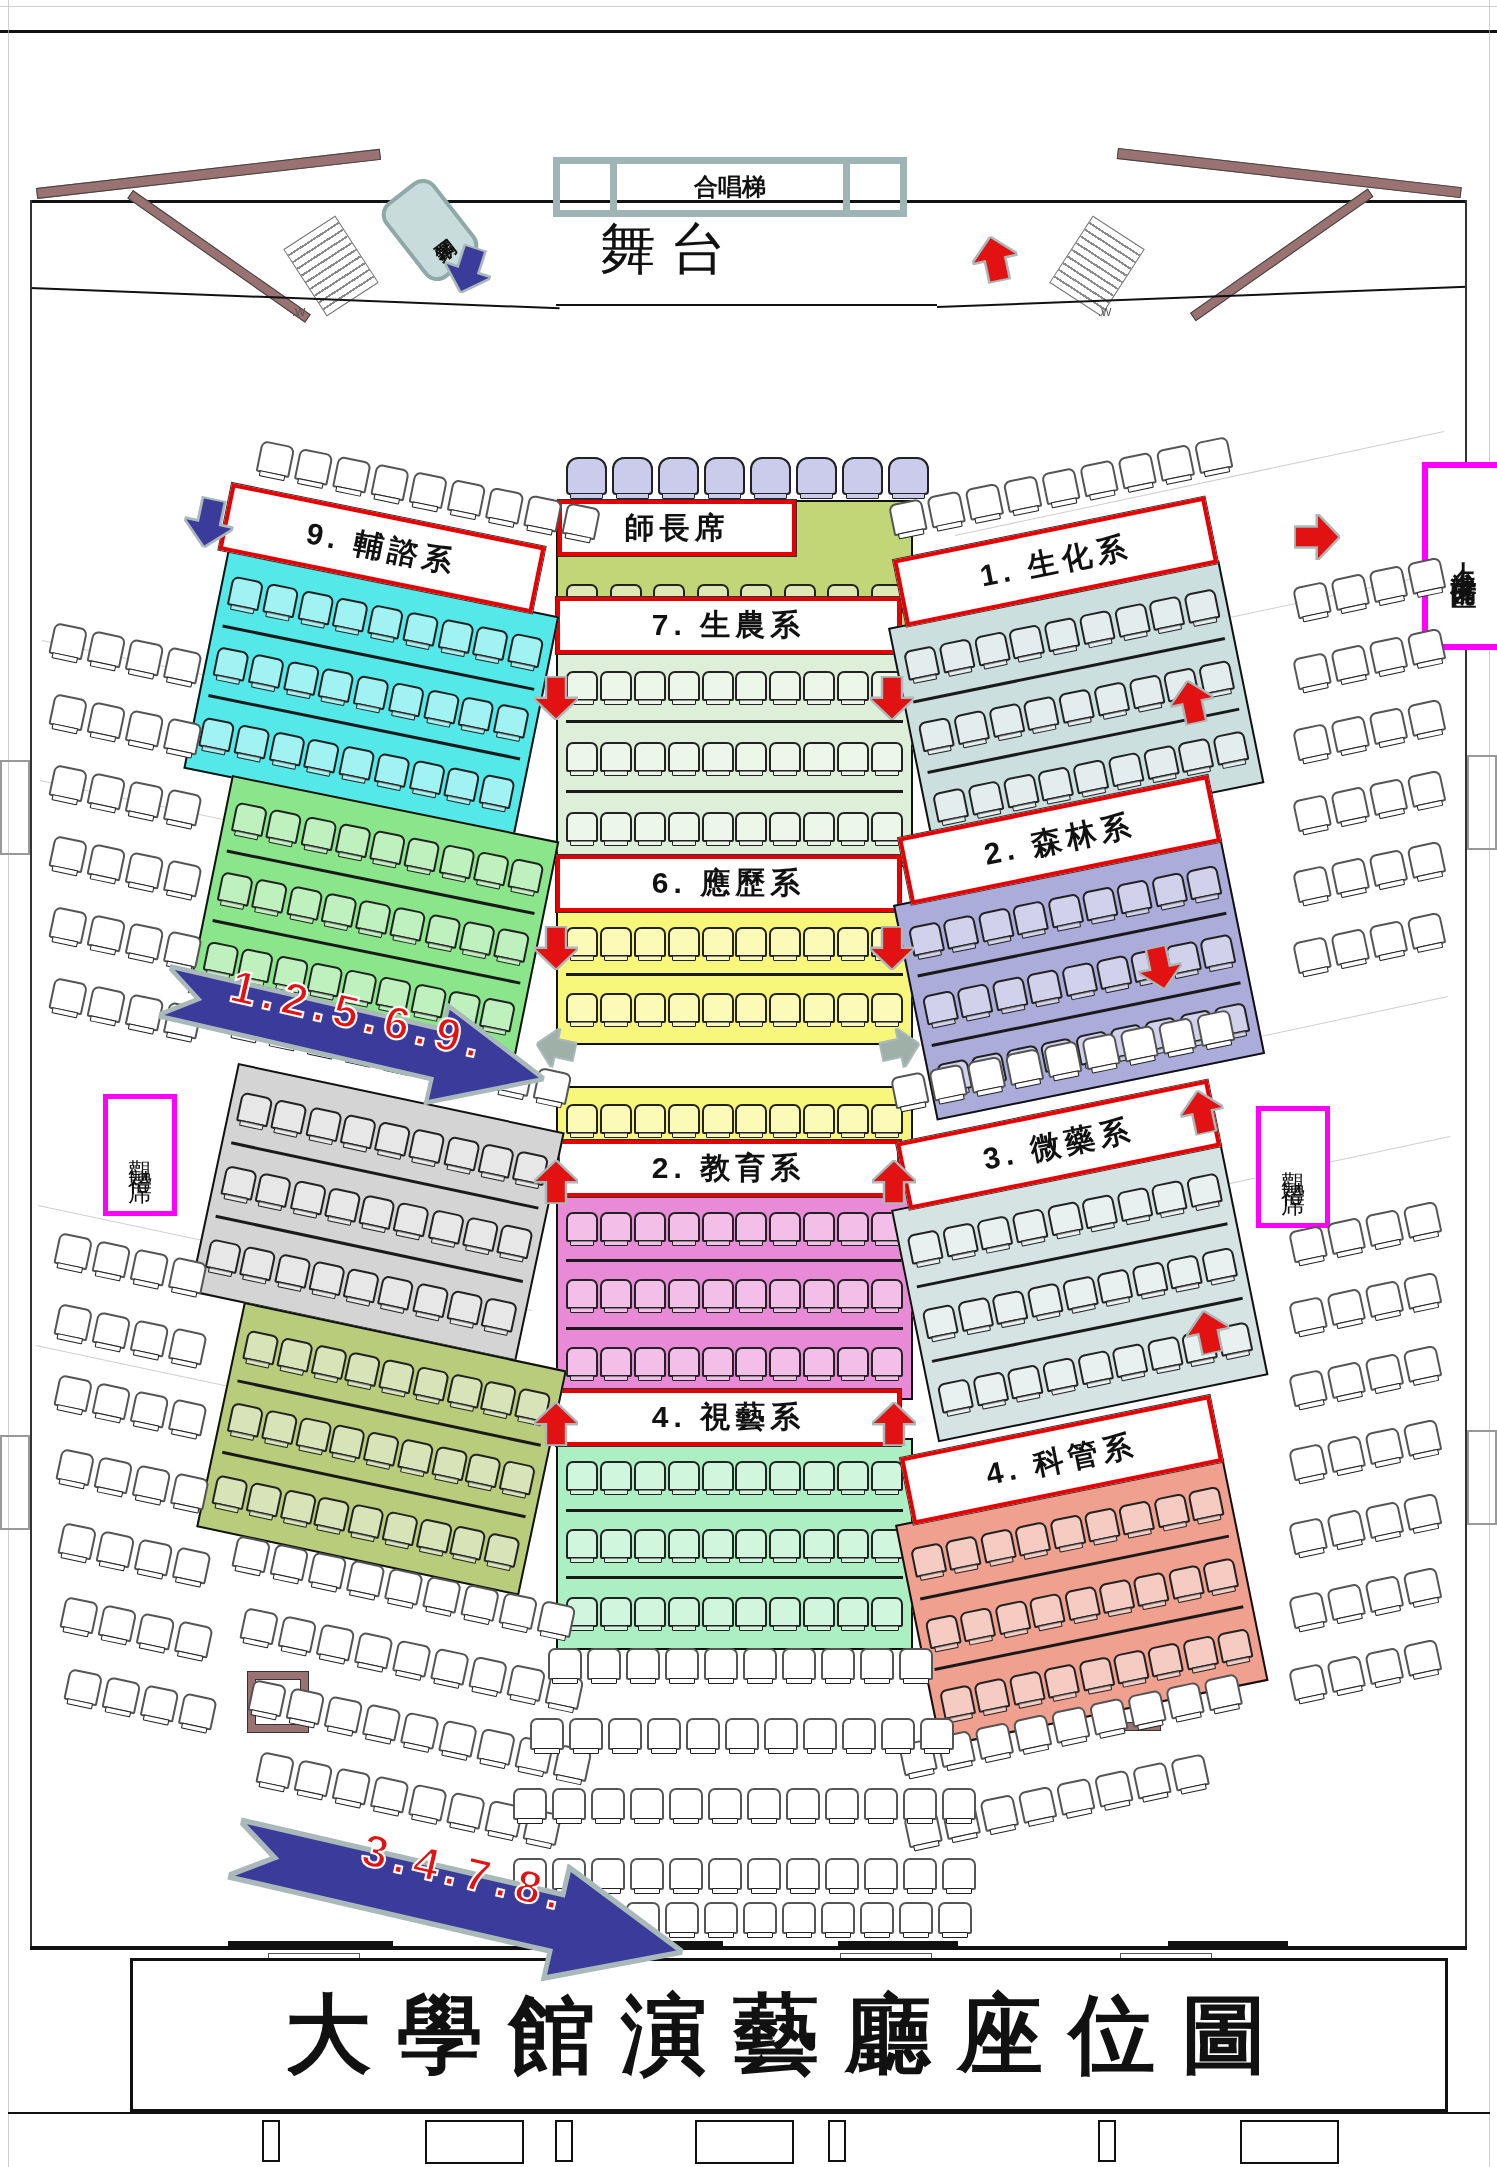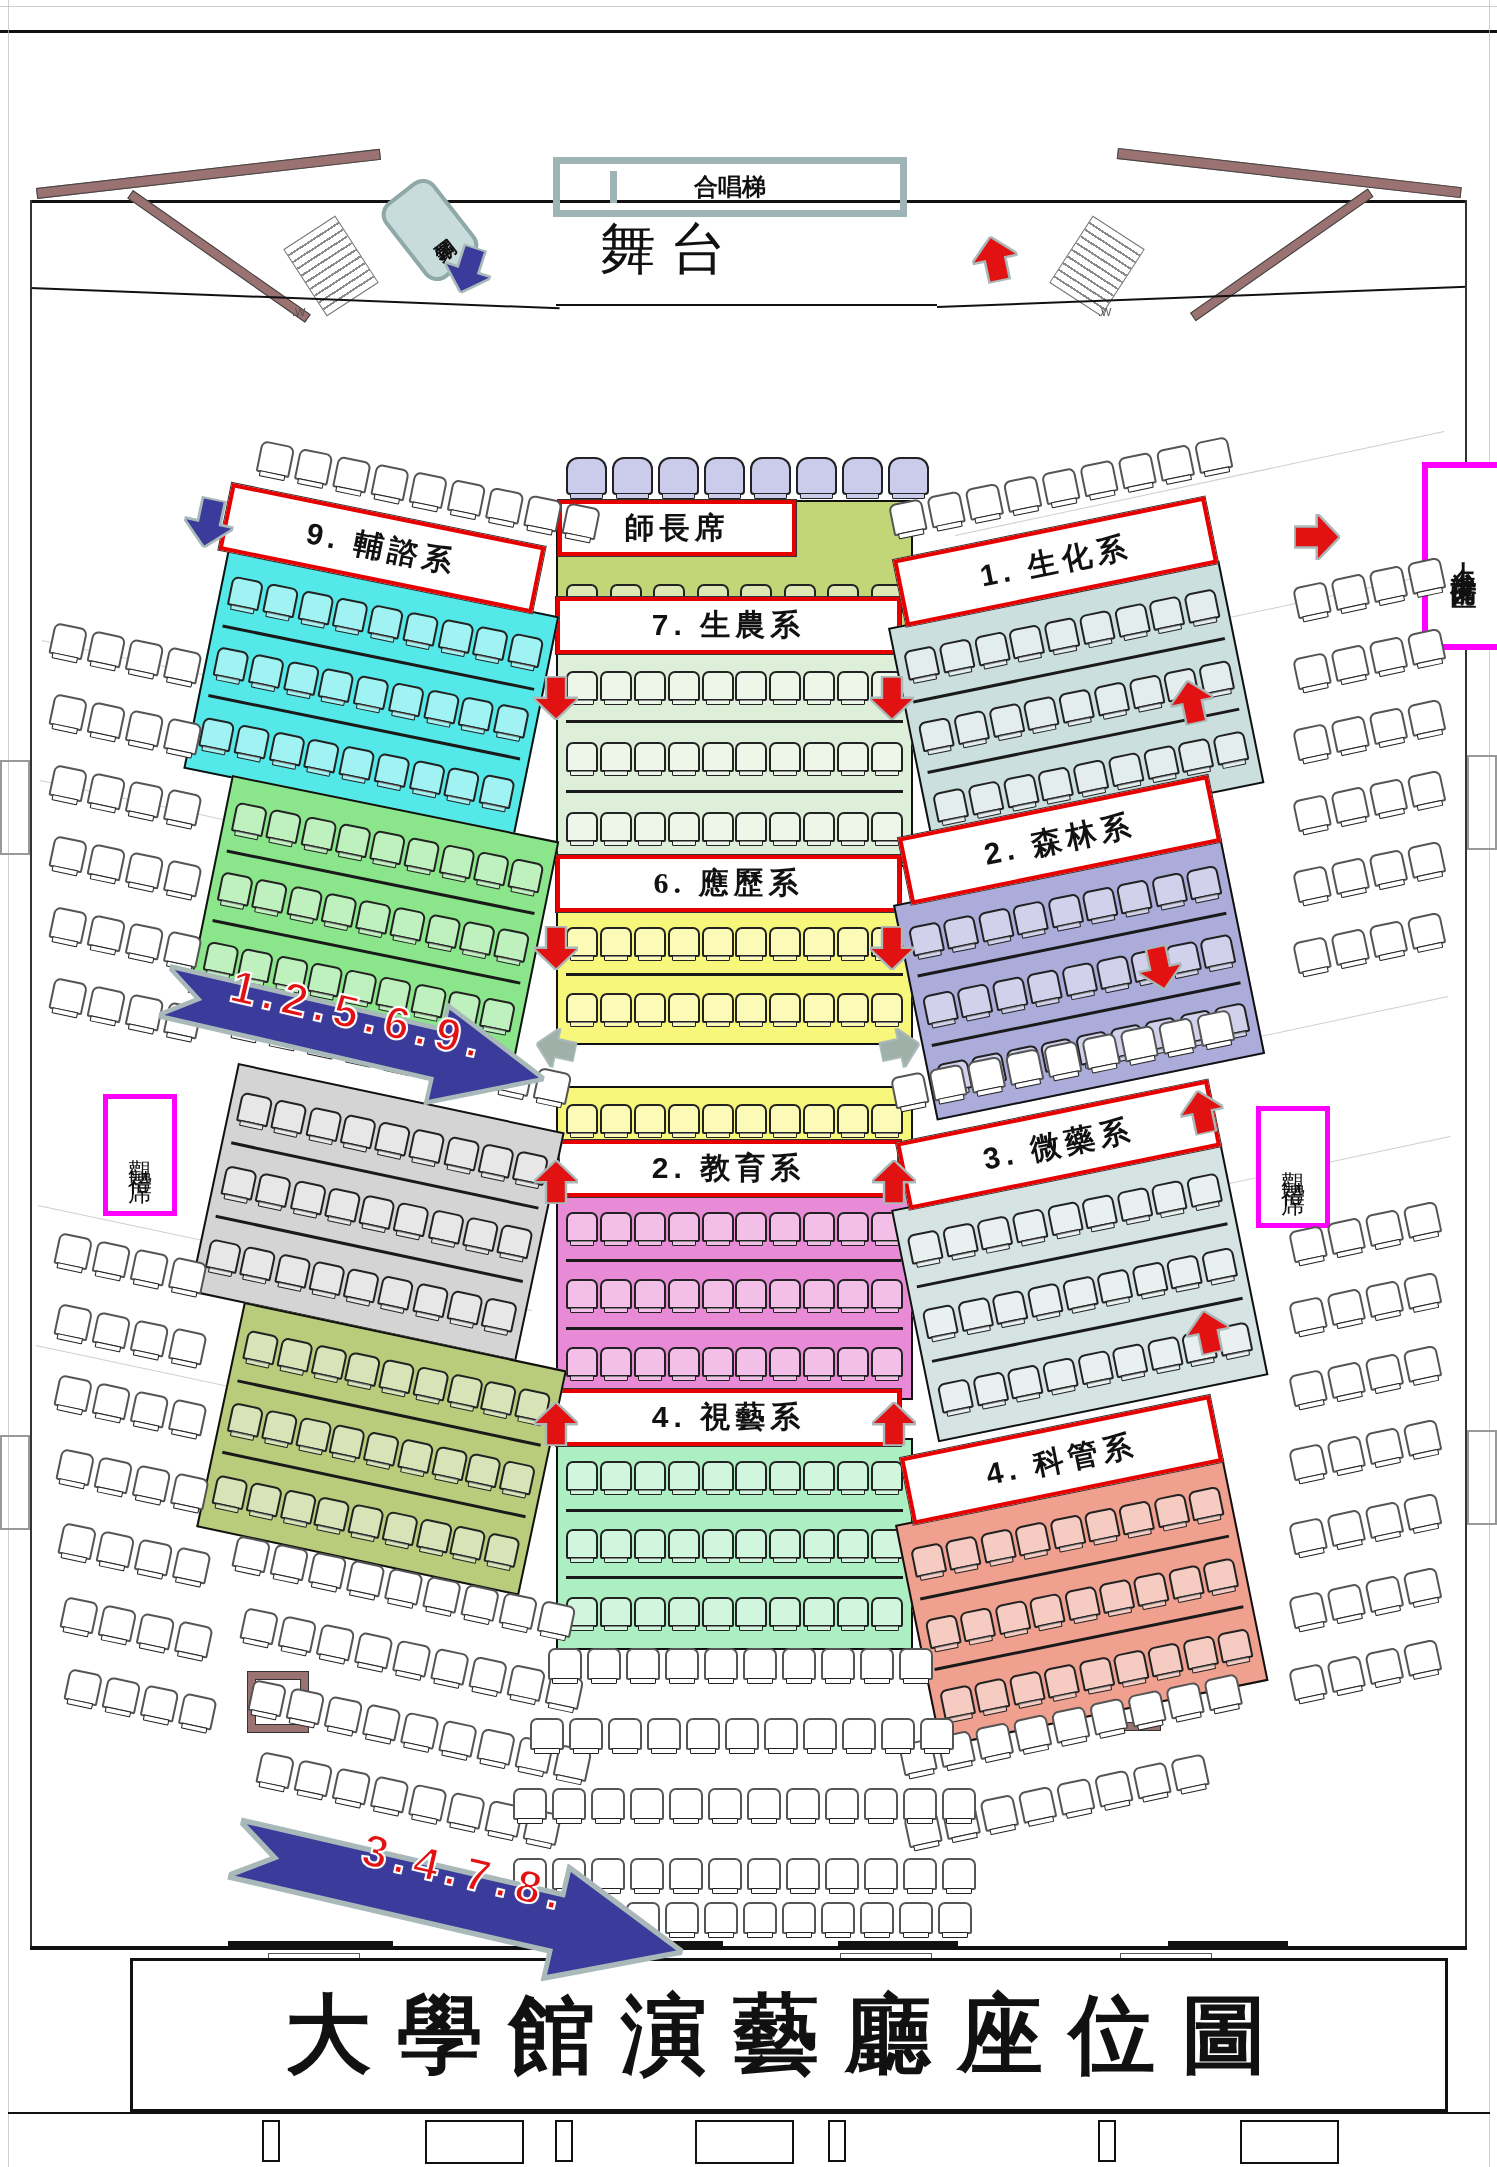--- a/index.html
+++ b/index.html
@@ -65,21 +65,21 @@
   <div class="gline" style="left:8px;top:0;width:1px;height:2167px;"></div>
   <div class="gline" style="left:1489px;top:0;width:1px;height:2167px;"></div>
 
 
   <div class="line" style="left:30px;top:200px;width:1437px;height:3px;"></div>
   <div class="maroon" style="left:36px;top:188px;width:344px;height:9px;transform:rotate(-6.5deg);"></div>
   <div class="maroon" style="left:1118px;top:148px;width:344px;height:9px;transform:rotate(6.5deg);"></div>
   <div class="maroon" style="left:133px;top:190px;width:215px;height:8px;transform:rotate(35deg);"></div>
   <div class="maroon" style="left:1190px;top:313px;width:215px;height:8px;transform:rotate(-35deg);"></div>
 
-  <div class="riser" style="left:553px;top:157px;width:340px;height:46px;align-items:center;">
+  <div class="riser" style="left:553px;top:157px;width:340px;height:46px;">
     <div class="cell" style="width:50px;border-left:none;"></div>
     <div class="mid">合唱梯</div>
     <div class="cell" style="width:50px;"></div>
   </div>
 
   <div class="stage-label" style="left:600px;top:212px;">舞台</div>
 
   <div class="piano" style="left:398px;top:182px;width:56px;height:88px;transform:rotate(-38deg);">鋼琴</div>
 
   <div class="stairs" style="left:300px;top:226px;width:60px;height:78px;transform:rotate(-33deg);"></div>
@@ -208,21 +208,21 @@
           <div class="seat" style="width: 28px; height: 26px;"></div>
           <div class="seat" style="width: 28px; height: 26px;"></div>
           <div class="seat" style="width: 28px; height: 26px;"></div>
           <div class="seat" style="width: 28px; height: 26px;"></div>
           <div class="seat" style="width: 28px; height: 26px;"></div>
           <div class="seat" style="width: 28px; height: 26px;"></div>
           <div class="seat" style="width: 28px; height: 26px;"></div>
           <div class="seat" style="width: 28px; height: 26px;"></div>
         </div>
       </div>
-      <div class="label-box" style="left: 556px; top: 855px; width: 337px; height: 49px; transform: rotate(0deg); font-family: Liberation Serif, serif;">6. 應歷系</div>
+      <div class="label-box" style="left: 556px; top: 855px; width: 337px; height: 49px; transform: rotate(0deg);">6. 應歷系</div>
       <div class="sec-block" style="left: 556px; top: 1086px; width: 337px; height: 54px; background: rgb(247, 247, 124); transform: rotate(0deg);">
         <div class="sec-row">
           <div class="seat" style="width: 28px; height: 26px;"></div>
           <div class="seat" style="width: 28px; height: 26px;"></div>
           <div class="seat" style="width: 28px; height: 26px;"></div>
           <div class="seat" style="width: 28px; height: 26px;"></div>
           <div class="seat" style="width: 28px; height: 26px;"></div>
           <div class="seat" style="width: 28px; height: 26px;"></div>
           <div class="seat" style="width: 28px; height: 26px;"></div>
           <div class="seat" style="width: 28px; height: 26px;"></div>

